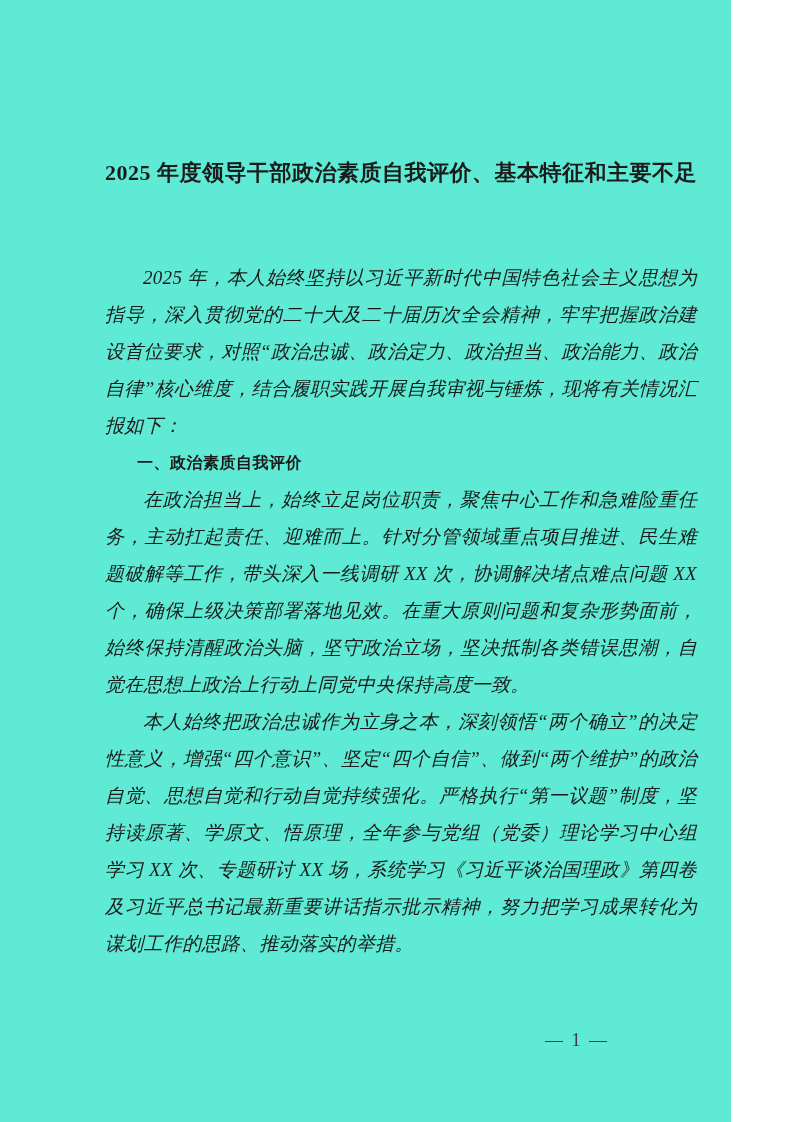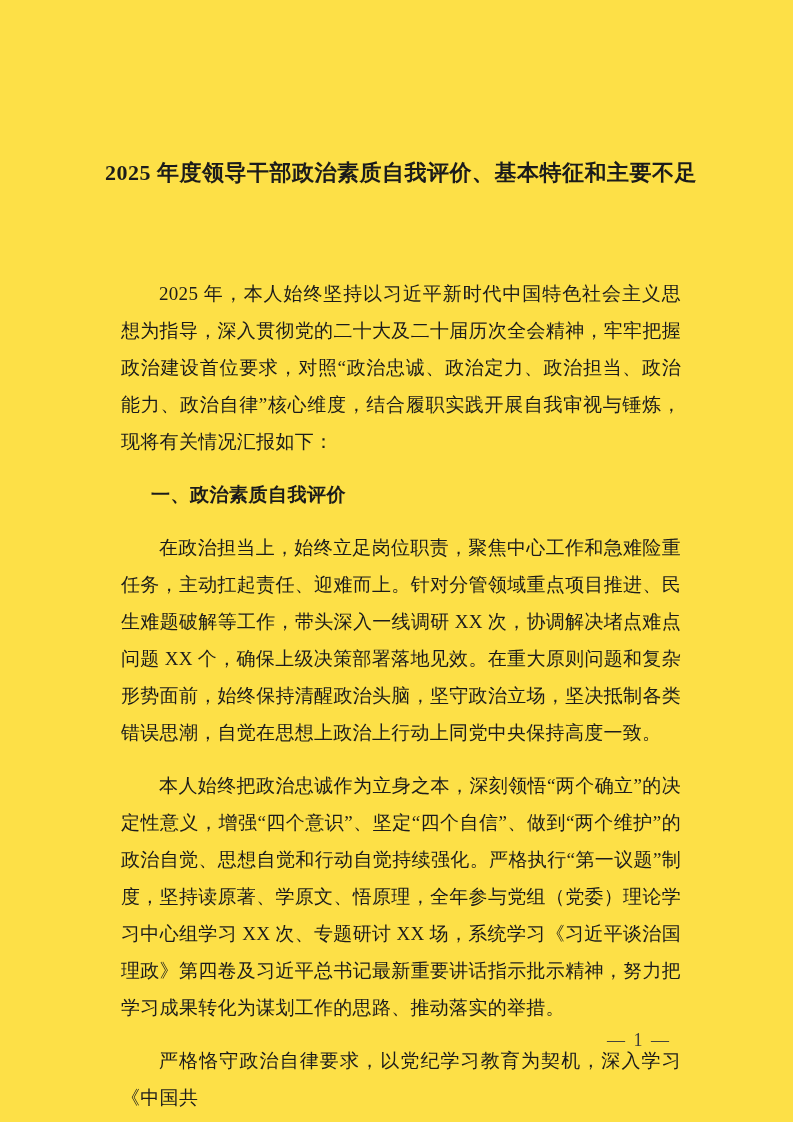--- a/index.html
+++ b/index.html
@@ -2,23 +2,23 @@
 <html><head>
 <meta charset="utf-8">
 <style>
   html, body {
     margin: 0;
     padding: 0;
     background: #ffffff;
   }
   .page {
     position: relative;
-    width: 793px;
+    width: 731px;
     height: 1122px;
-    background: #fde047;
+    background: #5eead4;
     overflow: hidden;
     font-family: "Liberation Serif", "DejaVu Serif", serif;
     color: #1b1b1b;
   }
   .doc-title {
     position: absolute;
     left: 105px;
     top: 158px;
     width: 592px;
     margin: 0;
@@ -34,26 +34,27 @@
     position: absolute;
     left: 105px;
     top: 259px;
     width: 592px;
     font-size: 19px;
     line-height: 37px;
     text-align: justify;
     letter-spacing: 0.3px;
   }
   .para {
-    margin: 16px;
+    margin: 0;
     text-indent: 2em;
+    font-style: italic;
   }
   .section-heading {
-    margin: 8px;
-    font-size: 19px;
+    margin: 0;
+    font-size: 16px;
     line-height: 37px;
     text-indent: 2em;
     font-weight: bold;
     font-family: "Liberation Sans", "DejaVu Sans", sans-serif;
     letter-spacing: 0.5px;
   }
   .page-footer {
     position: absolute;
     top: 1028px;
     right: 122px;
@@ -69,18 +70,17 @@
 
 <div class="page">
 
   <h1 class="doc-title">2025 年度领导干部政治素质自我评价、基本特征和主要不足</h1>
 
   <div class="doc-body">
     <p class="para">2025 年，本人始终坚持以习近平新时代中国特色社会主义思想为指导，深入贯彻党的二十大及二十届历次全会精神，牢牢把握政治建设首位要求，对照“政治忠诚、政治定力、政治担当、政治能力、政治自律”核心维度，结合履职实践开展自我审视与锤炼，现将有关情况汇报如下：</p>
     <h2 class="section-heading">一、政治素质自我评价</h2>
     <p class="para">在政治担当上，始终立足岗位职责，聚焦中心工作和急难险重任务，主动扛起责任、迎难而上。针对分管领域重点项目推进、民生难题破解等工作，带头深入一线调研 XX 次，协调解决堵点难点问题 XX 个，确保上级决策部署落地见效。在重大原则问题和复杂形势面前，始终保持清醒政治头脑，坚守政治立场，坚决抵制各类错误思潮，自觉在思想上政治上行动上同党中央保持高度一致。</p>
     <p class="para">本人始终把政治忠诚作为立身之本，深刻领悟“两个确立”的决定性意义，增强“四个意识”、坚定“四个自信”、做到“两个维护”的政治自觉、思想自觉和行动自觉持续强化。严格执行“第一议题”制度，坚持读原著、学原文、悟原理，全年参与党组（党委）理论学习中心组学习 XX 次、专题研讨 XX 场，系统学习《习近平谈治国理政》第四卷及习近平总书记最新重要讲话指示批示精神，努力把学习成果转化为谋划工作的思路、推动落实的举措。</p>
-    <p class="para">严格恪守政治自律要求，以党纪学习教育为契机，深入学习《中国共</p>
   </div>
 
   <div class="page-footer">— 1 —</div>
 
 </div>
 
 </body></html>

